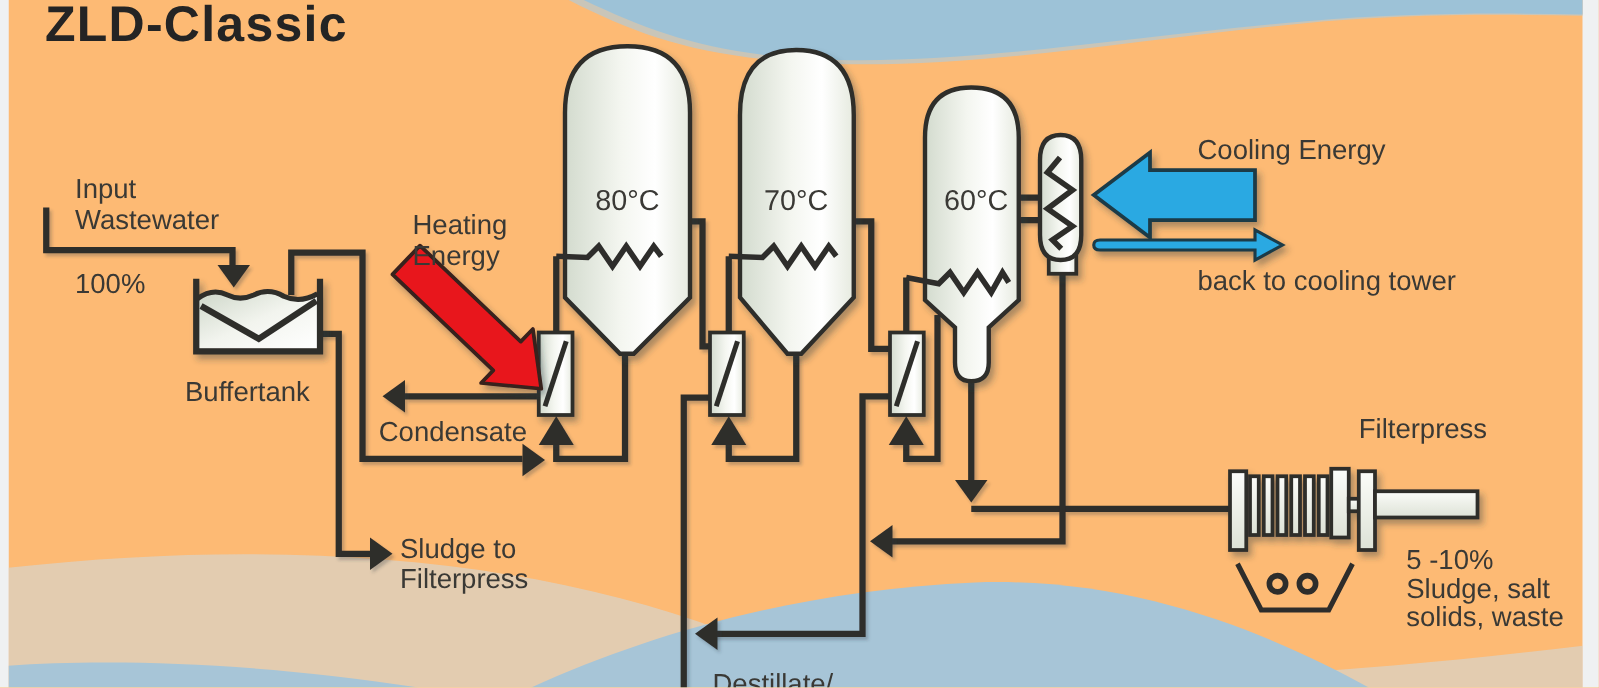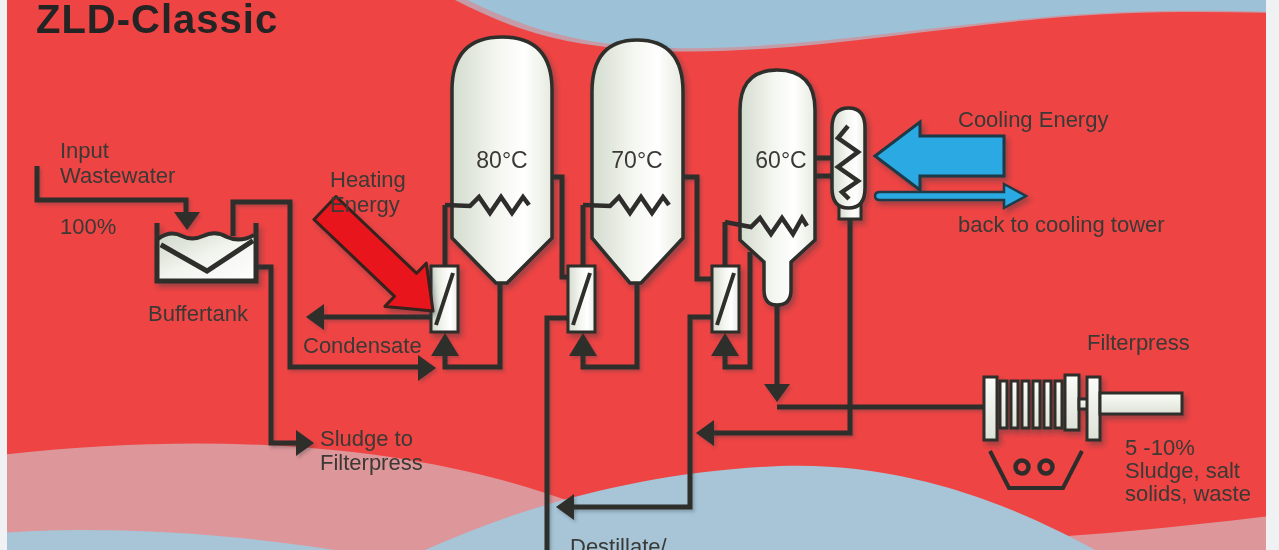--- a/index.html
+++ b/index.html
@@ -2,21 +2,21 @@
 <html><head>
 <meta charset="utf-8">
 <style>
   html,body{margin:0;padding:0;}
   body{
     width:1279px;height:550px;overflow:hidden;
     background:#eff1f2;
     font-family:"Liberation Sans", sans-serif;
   }
   .stage{position:relative;width:1279px;height:550px;}
-  .panel{position:absolute;left:7px;top:0;width:1259px;height:550px;background:#ef4444;overflow:hidden;}
+  .panel{position:absolute;left:7px;top:0;width:1259px;height:550px;background:#fdba74;overflow:hidden;}
   svg{display:block;position:absolute;left:-7px;top:0;overflow:hidden;}
   .pipe{stroke:#2e2d2b;stroke-width:5;fill:none;}
   .coil{stroke:#2e2d2b;stroke-width:4.5;fill:none;stroke-linejoin:miter;}
   .ah{fill:#2e2d2b;stroke:none;}
   .vessel{fill:url(#gVessel);stroke:#2e2d2b;stroke-width:3.5;}
   .hx{fill:url(#gVessel);stroke:#2e2d2b;stroke-width:3;}
   .hxline{stroke:#2e2d2b;stroke-width:4;fill:none;}
   .tankwall{stroke:#2e2d2b;stroke-width:5;fill:none;}
   .water{fill:url(#gTank);stroke:none;}
   .waterline{stroke:#2e2d2b;stroke-width:4;fill:none;}

